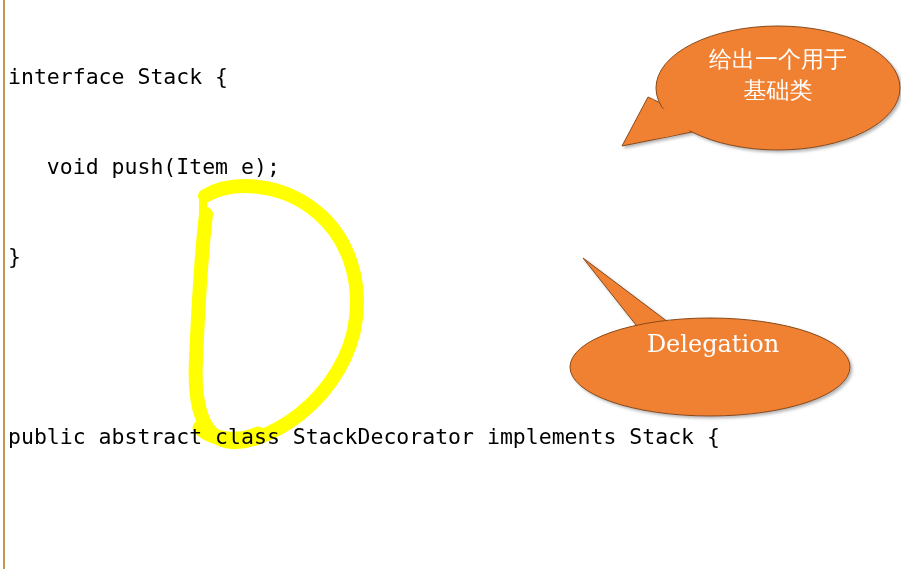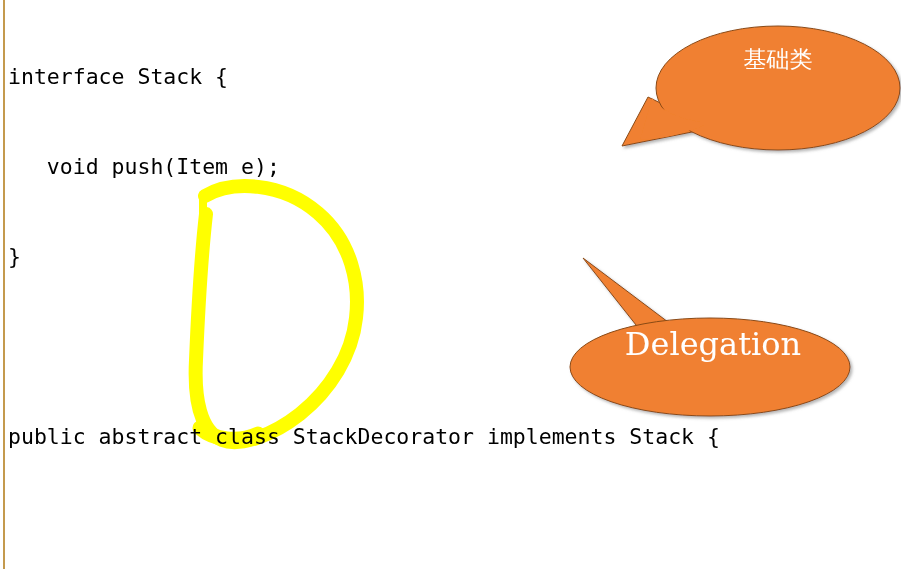--- a/index.html
+++ b/index.html
@@ -71,21 +71,21 @@
     left: 662px;
     top: 44px;
     width: 232px;
     font-size: 23px;
     line-height: 31px;
   }
   #bubble2-text {
     left: 584px;
     top: 327px;
     width: 258px;
-    font-size: 32px;
+    font-size: 24px;
     line-height: 34px;
   }
   .bubble-text .line { display: block; }
 </style>
 </head>
 <body>
 
 <div id="slide">
 
   <div class="left-rule"></div>
@@ -144,20 +144,21 @@
 
     <g filter="url(#softshadow)">
       <path d="M 583,258
                L 668,322
                L 640,330 Z" fill="#f08030" stroke="#8a4a16" stroke-width="1"></path>
       <ellipse cx="710" cy="367" rx="140" ry="49" fill="#f08030" stroke="#8a4a16" stroke-width="1"></ellipse>
     </g>
   </svg>
 
   <div class="bubble-text" id="bubble1-text">
+    <span class="line">给出一个用于</span>
     <span class="line">基础类</span>
   </div>
 
   <div class="bubble-text" id="bubble2-text">
     <span class="line">Delegation</span>
   </div>
 
 </div>
 
 </body></html>

